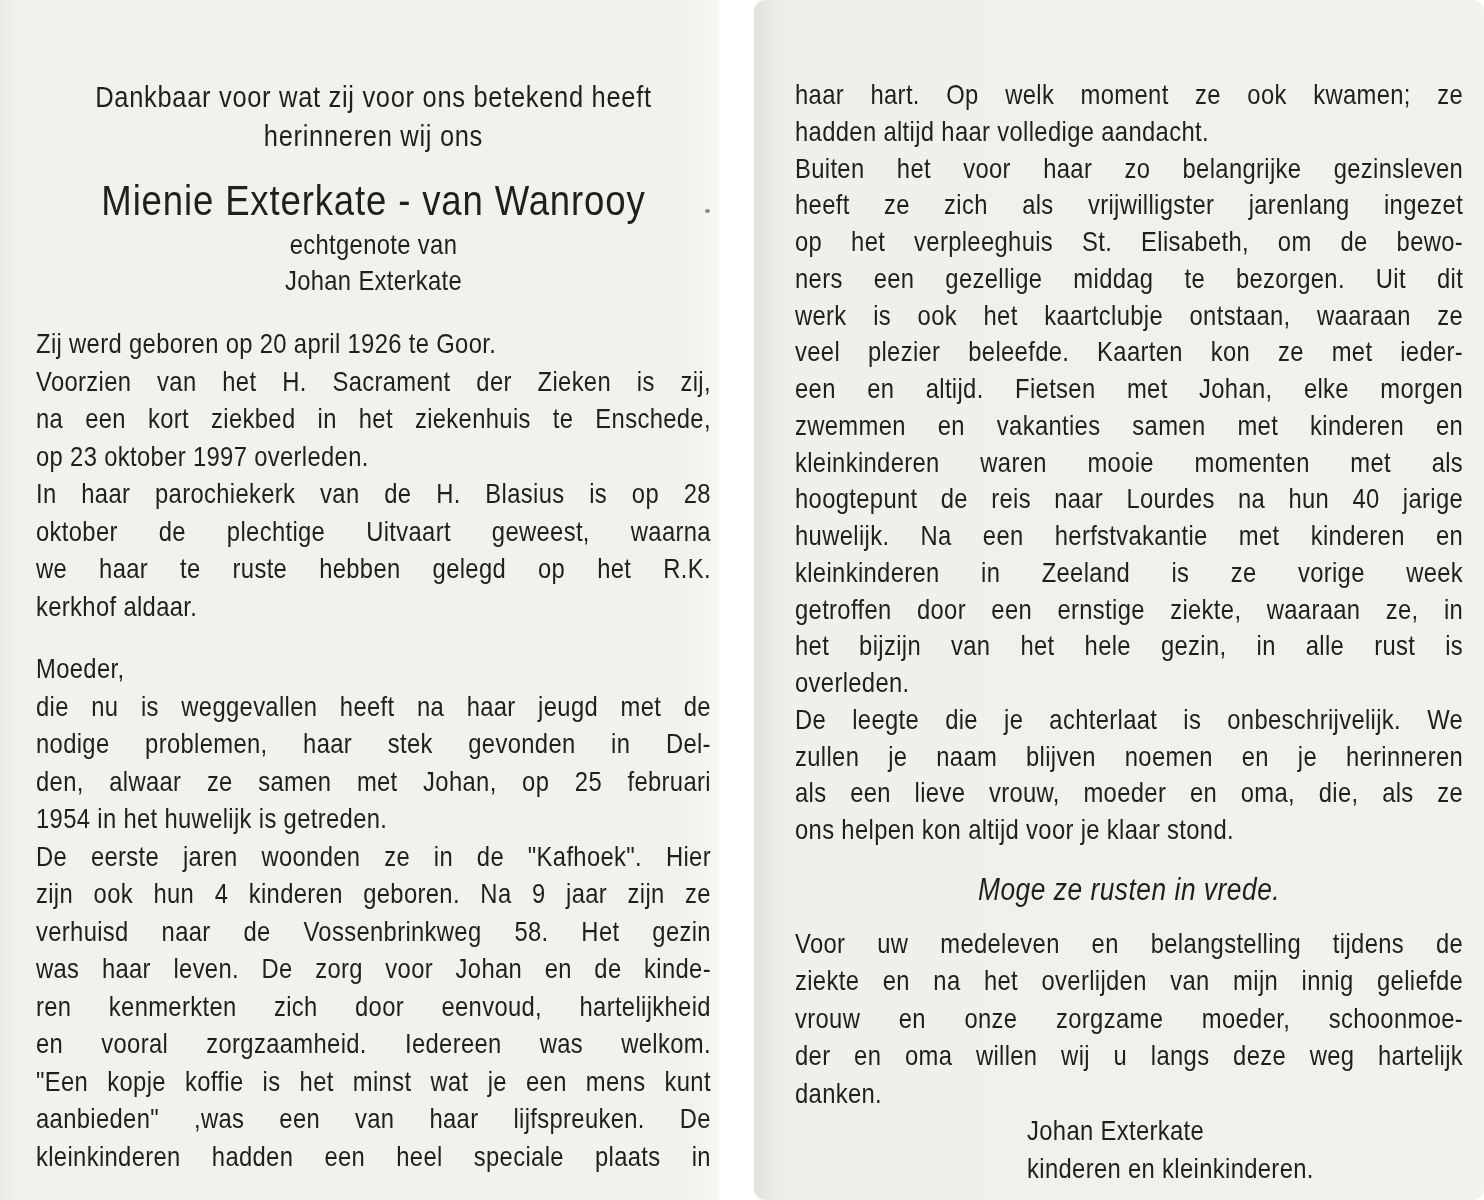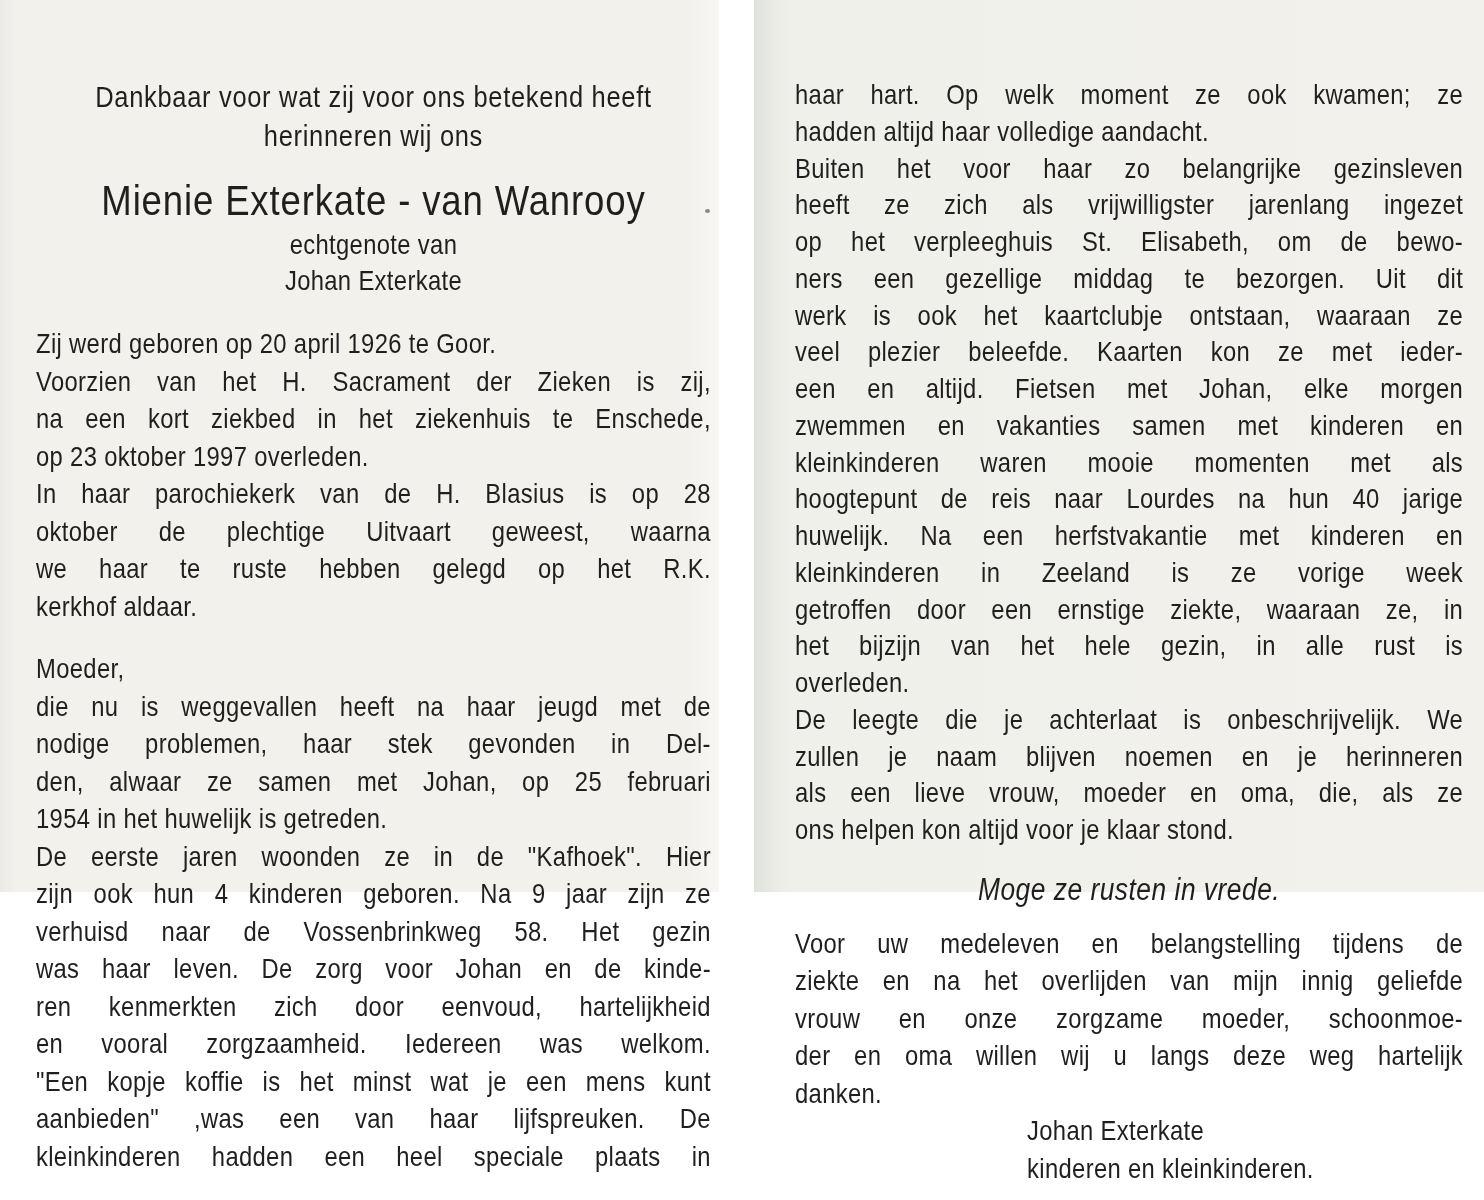--- a/index.html
+++ b/index.html
@@ -11,33 +11,34 @@
     position: relative;
     width: 1484px;
     height: 1200px;
     overflow: hidden;
     font-family: "Liberation Sans", sans-serif;
     color: #211f1e;
   }
   .page {
     position: absolute;
     top: 0;
-    height: 892px;
+    height: 1200px;
   }
   .page-left {
     left: 0;
     width: 719px;
     background: linear-gradient(to right,
       #eaeae6 0px, #f3f1ec 16px, #f3f1ec 690px, #f8f7f4 719px);
   }
   .page-right {
     left: 754px;
     width: 730px;
     background: linear-gradient(to right,
       #dee2db 0px, #e7eae3 16px, #f0f0ea 38px, #f2f1ec 100%);
+    border-radius: 11px;
   }
   
   .squeeze {
     transform: scaleX(0.85);
     transform-origin: 0 0;
   }
   .page-left .squeeze  { margin-left: 36px; width: 794px; }
   .page-right .squeeze { margin-left: 41px; width: 786px; }
 
   .line {

